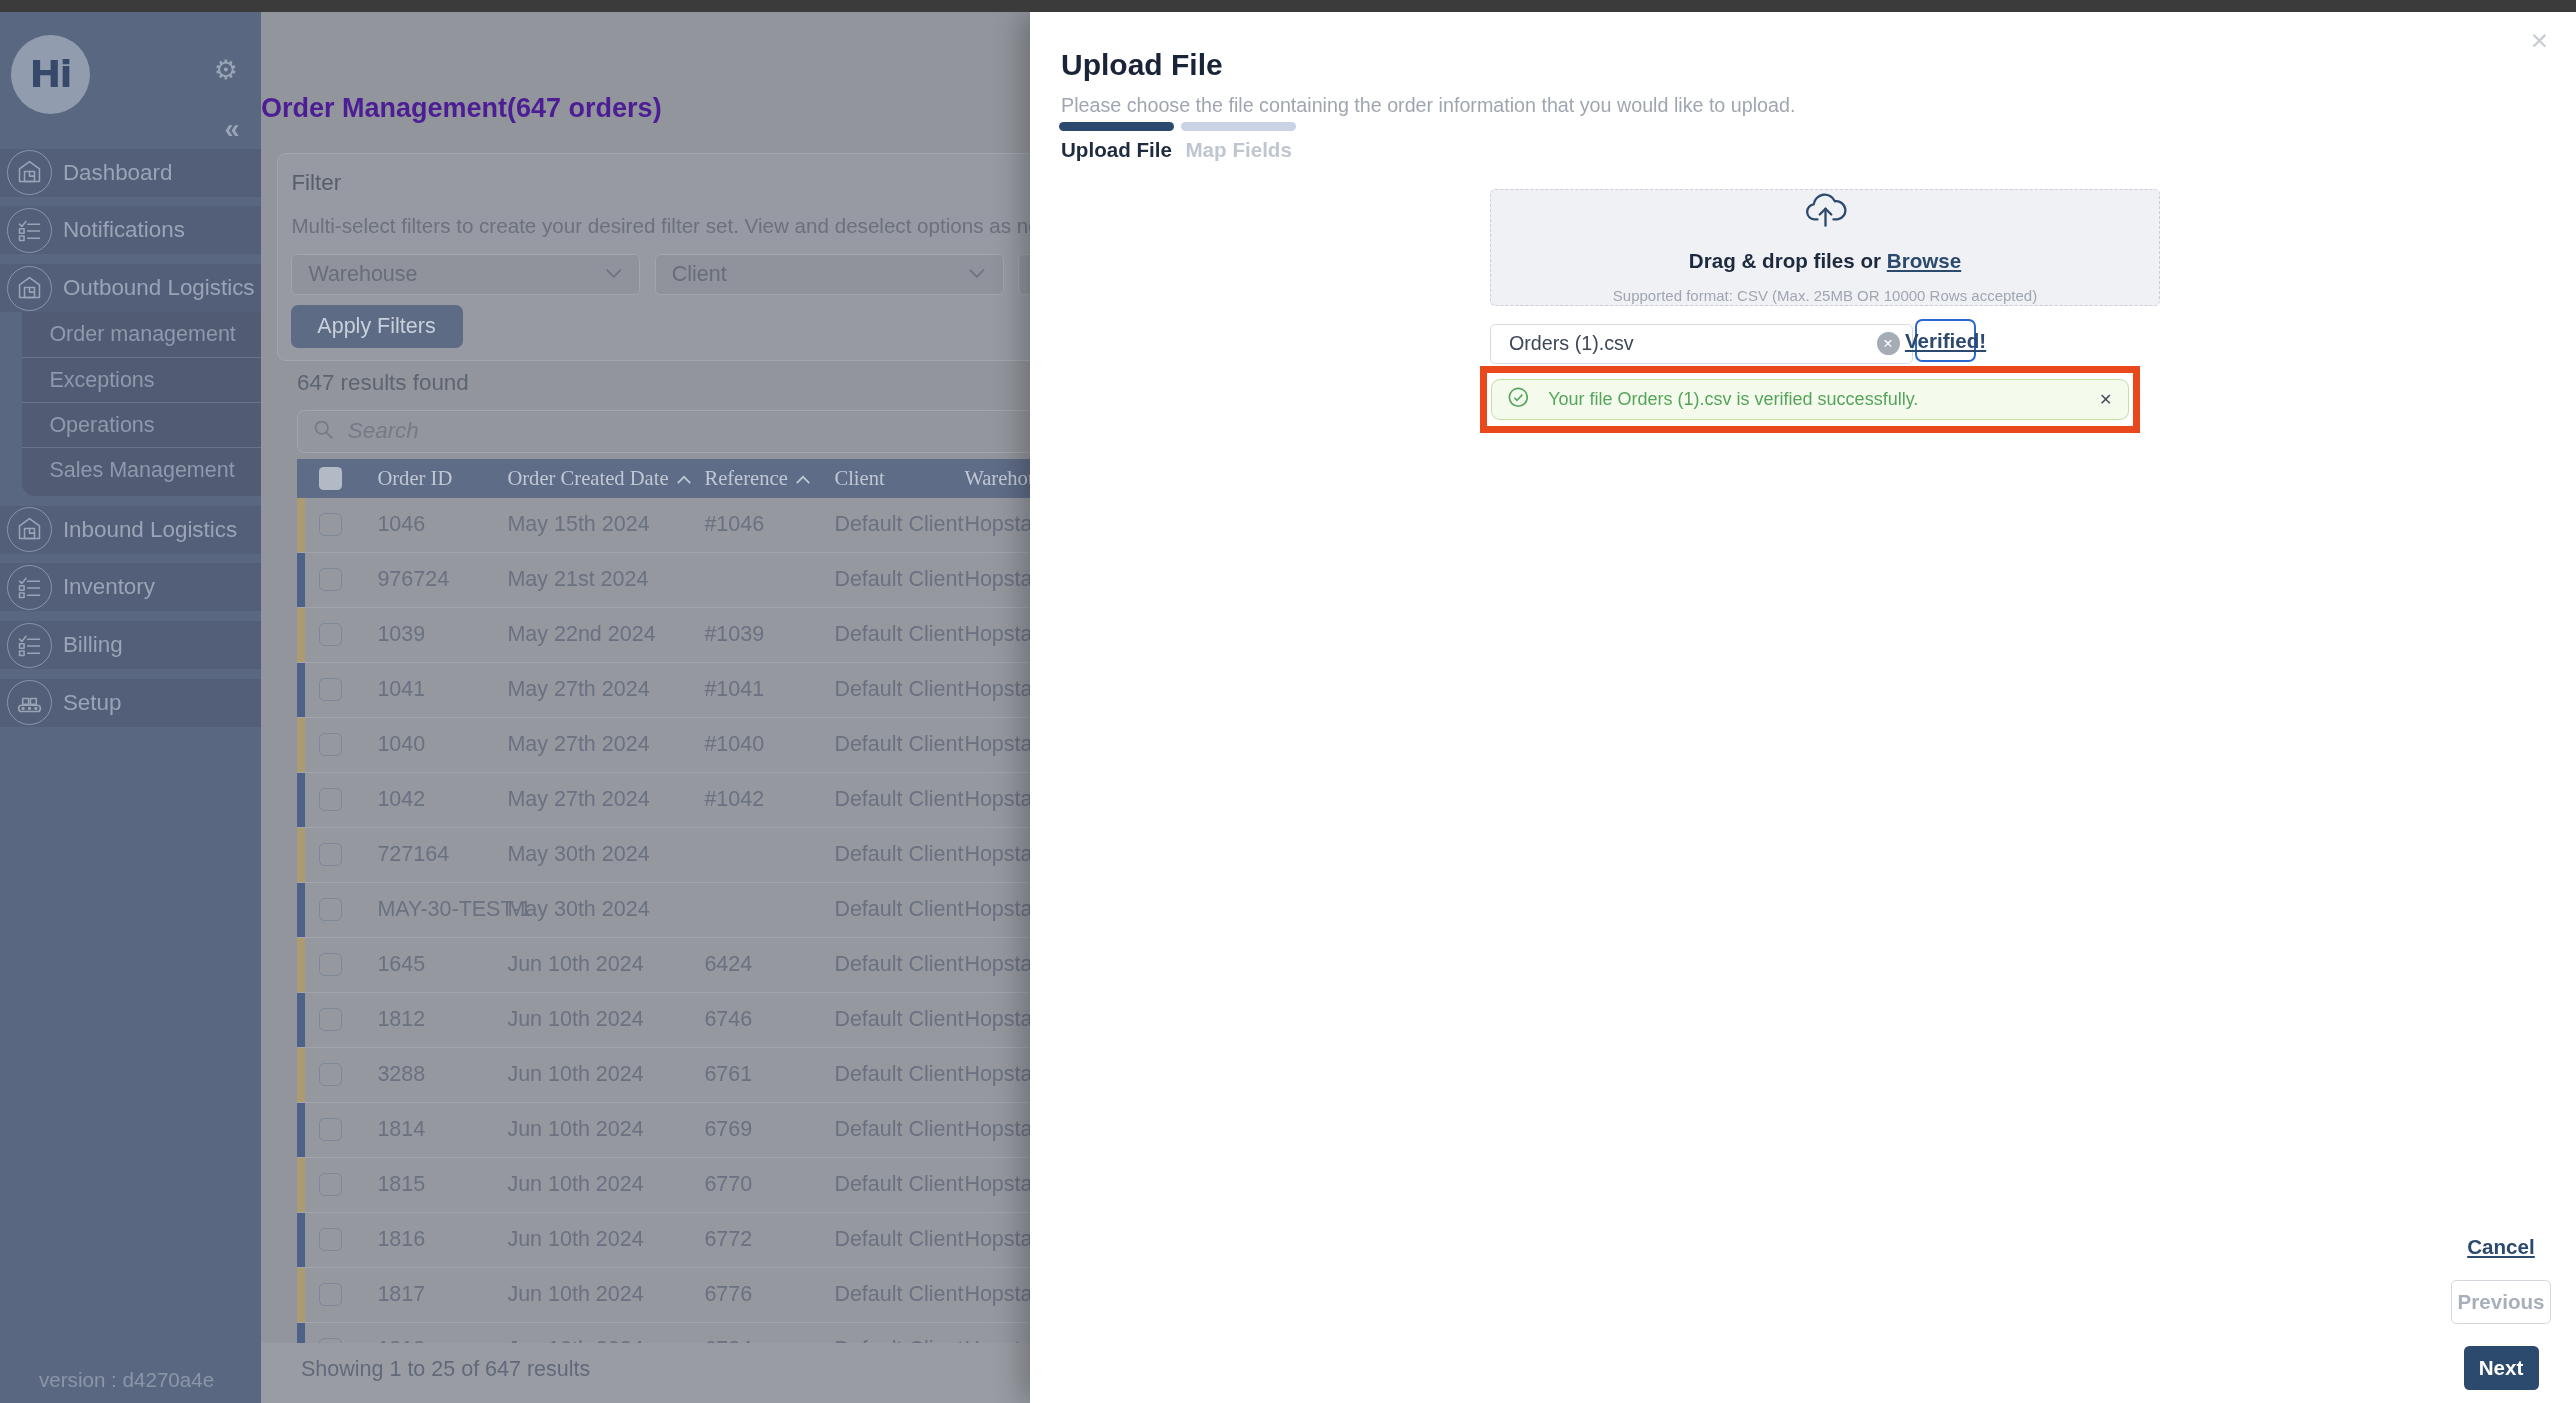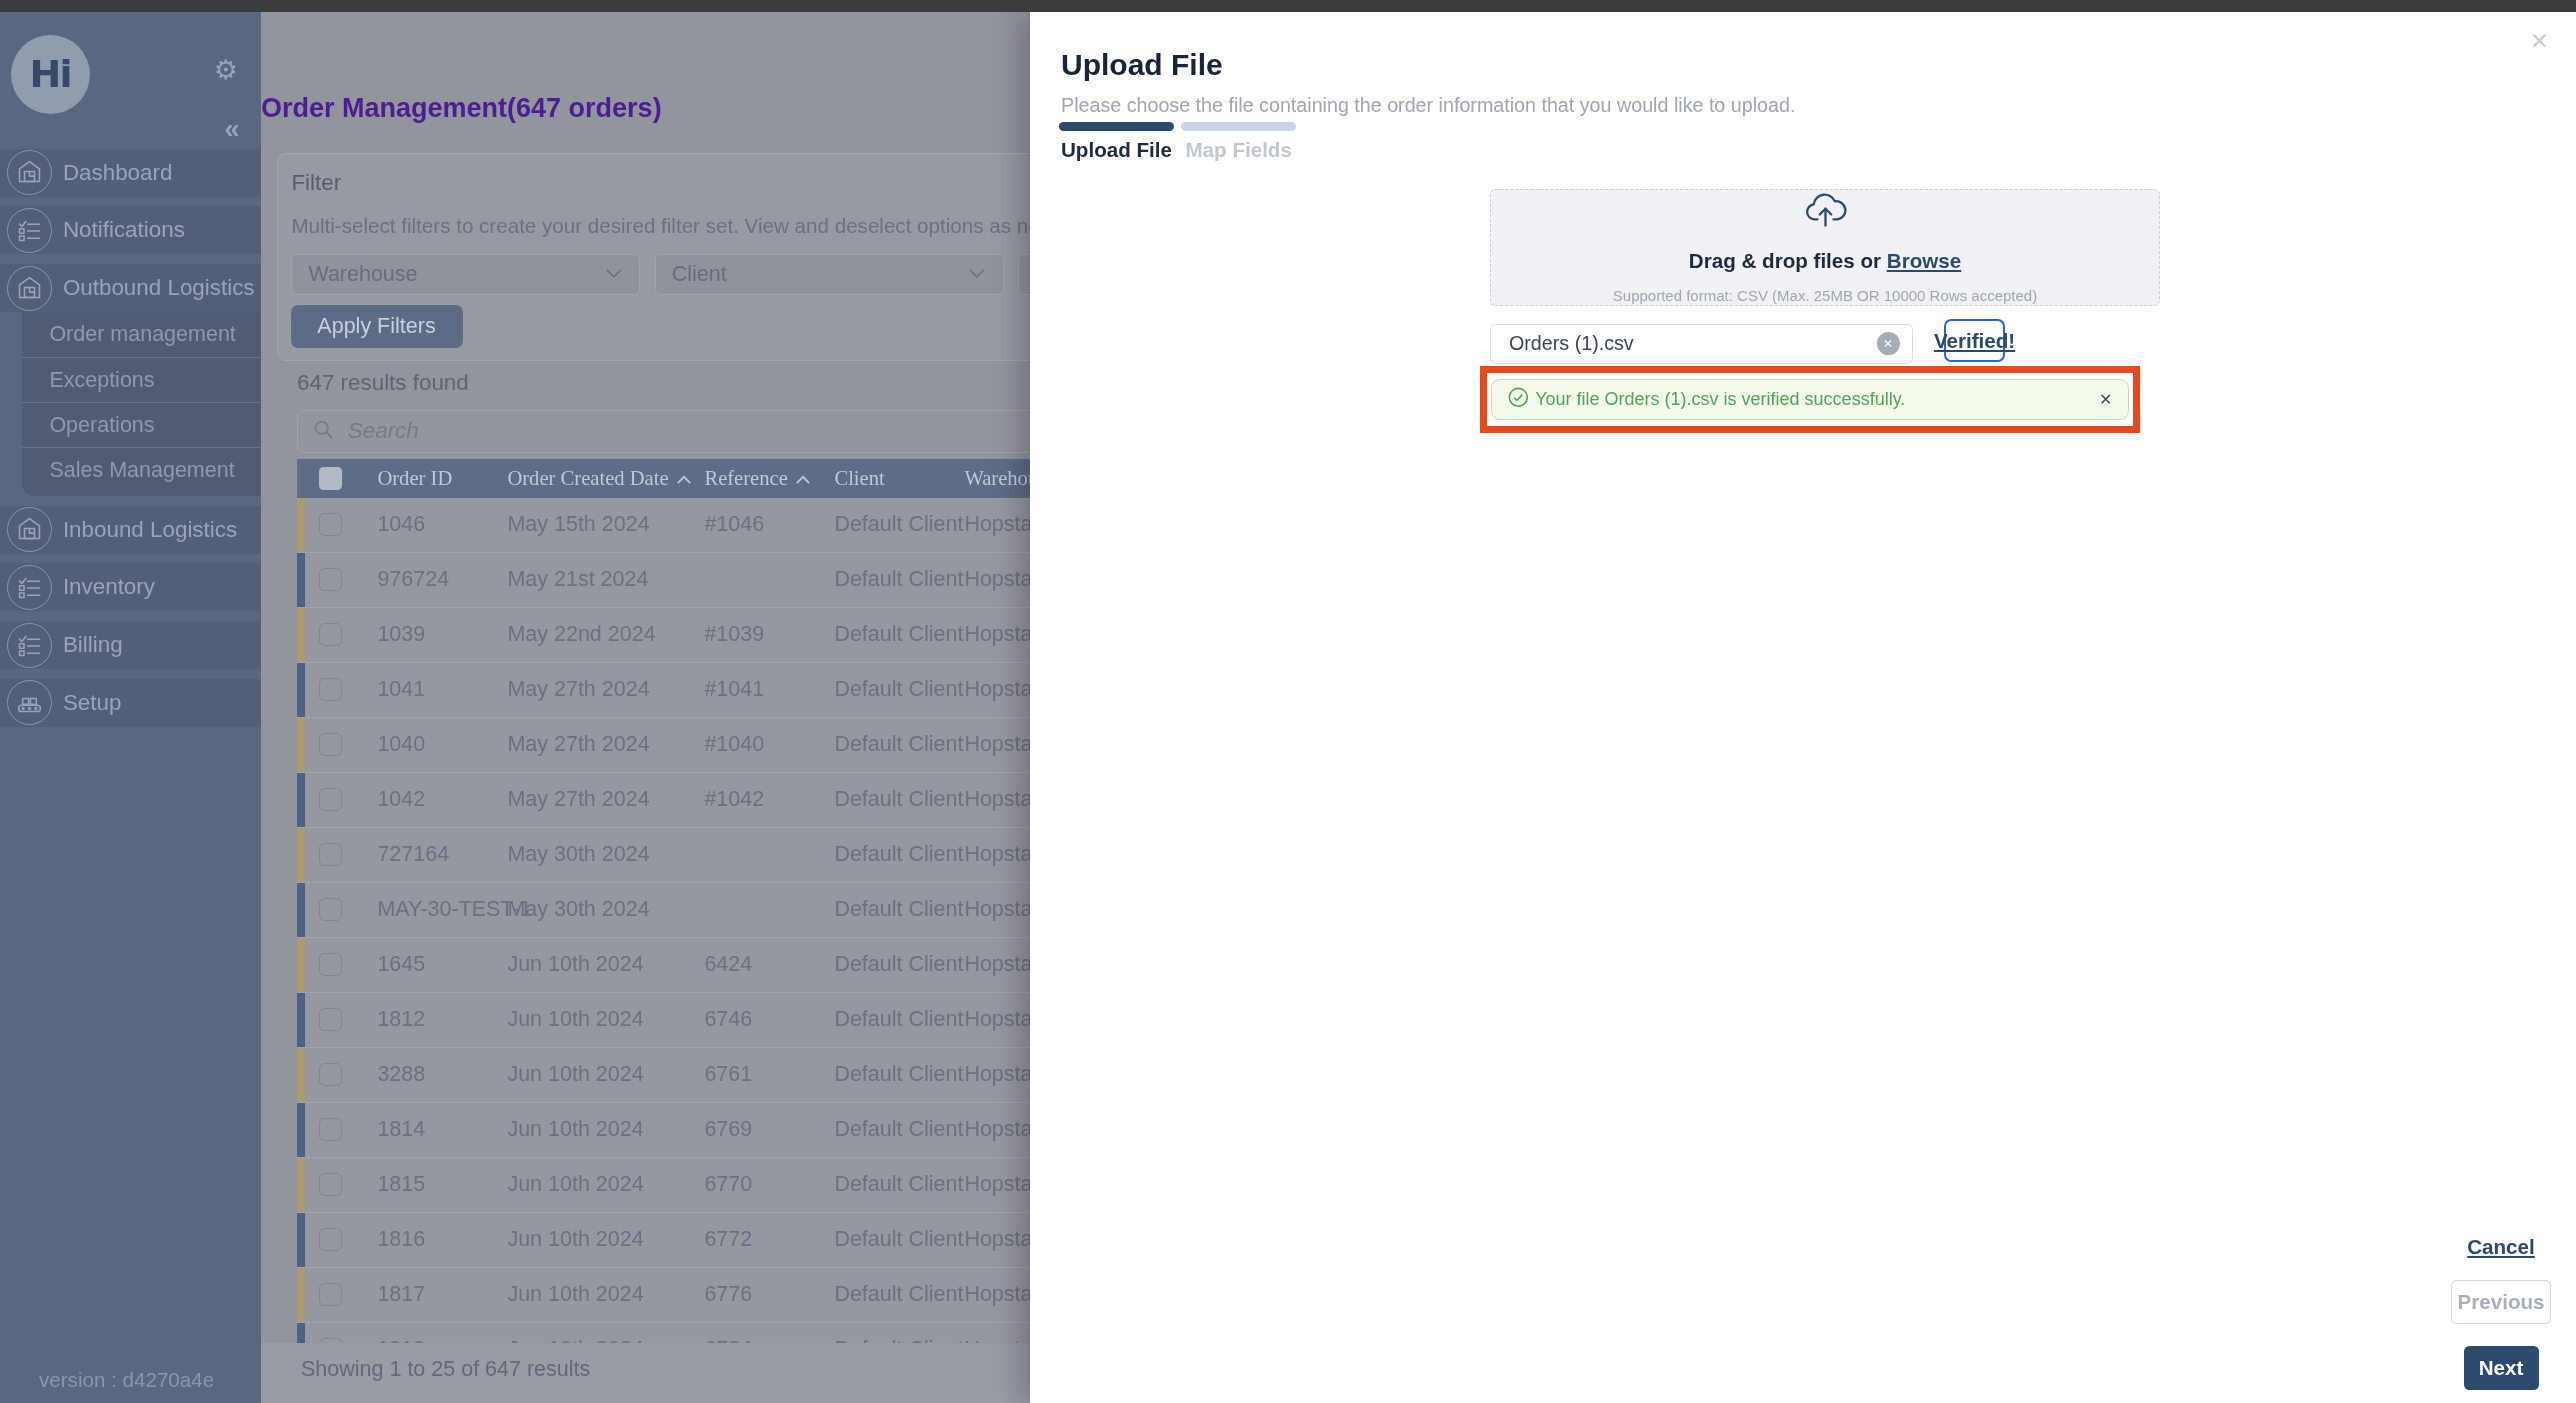--- a/index.html
+++ b/index.html
@@ -87,36 +87,36 @@
   .step.inactive .step-label { color:#c0c6d0; }
 
   .dropzone { position:absolute; left:460px; top:177px; width:670px; height:117px; background:#f0f1f4;
               border:1.8px dashed #cbcfd6; border-radius:5.4px; display:flex; flex-direction:column;
               align-items:center; justify-content:center; gap:11px; }
   .dropzone svg { stroke:#2c4a6e; fill:none; stroke-width:2.6; stroke-linecap:round; stroke-linejoin:round; }
   .dz-line1 { font-size:20.6px; font-weight:bold; color:#1c2a3e; margin-top:3.6px; }
   .dz-browse { color:#2c4a6e; text-decoration:underline; cursor:pointer; }
   .dz-line2 { font-size:15px; color:#9fa6b2; margin-top:2.7px; }
 
-  .file-row { position:absolute; left:460px; top:312px; display:flex; align-items:flex-start; gap:31px; }
+  .file-row { position:absolute; left:460px; top:312px; display:flex; align-items:flex-start; gap:2px; }
   .file-input { width:423px; height:40px; border:0.9px solid #d6dae0; border-radius:5.4px; background:#fff;
                 display:flex; align-items:center; padding:0 12.5px 0 18px; }
   .file-name { font-size:19.7px; color:#3d4757; flex:1; }
   .file-clear { width:23px; height:23px; border-radius:50%; background:#a6acb6; color:#fff; font-size:12.5px;
                 display:flex; align-items:center; justify-content:center; cursor:pointer; }
   .verified-btn { margin-top:-4.5px; width:61px; height:43px; border:2.7px solid #2a66d4; border-radius:7.2px;
                   background:#fff; display:flex; align-items:center; justify-content:center; cursor:pointer; }
   .verified-label { font-size:20.6px; font-weight:bold; color:#2c4a6e; text-decoration:underline; }
 
   .annotation { position:absolute; left:450px; top:354px; width:660px; height:67px;
                 border:7.2px solid #e8481c; display:flex; align-items:center; padding:0 3.6px; }
   .alert { flex:1; height:41px; background:#f5fbec; border:0.9px solid #bfe1a3; border-radius:9px;
            display:flex; align-items:center; padding:0 16px; }
   .alert svg { stroke:#55a45b; fill:none; stroke-width:1.8; }
-  .alert-text { font-size:18px; color:#55a45b; margin-left:7px; }
+  .alert-text { font-size:18px; color:#55a45b; margin-left:20px; }
   .alert-close { margin-left:auto; font-size:16px; color:#434c5a; cursor:pointer; }
 
   .modal-footer { position:absolute; right:25px; bottom:14.3px; display:flex; align-items:center; gap:21.5px;flex-direction:column; }
   .cancel-link { font-size:20.6px; font-weight:bold; color:#2c4a6e; text-decoration:underline; cursor:pointer; }
   .prev-btn { width:100px; height:44px; background:#fff; border:0.9px solid #d3d7dd; border-radius:5.4px;
               color:#a9afba; font-size:20.6px; font-weight:bold; font-family:inherit; cursor:pointer; }
   .next-btn { width:75px; height:44px; background:#2c4a6e; border:none; border-radius:5.4px;
               color:#ffffff; font-size:20.6px; font-weight:bold; font-family:inherit; cursor:pointer; }
 </style>
 </head>

